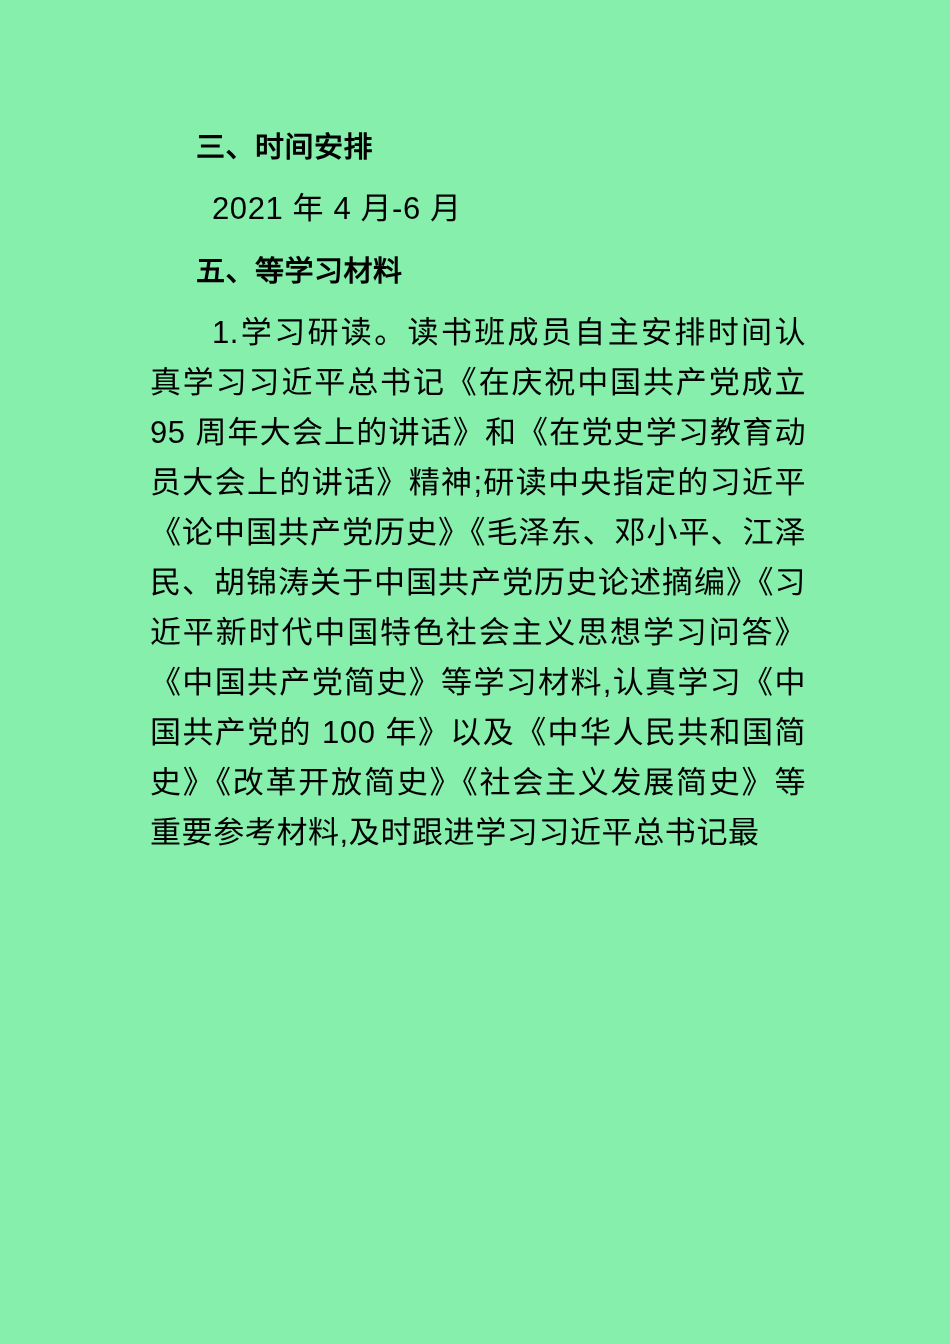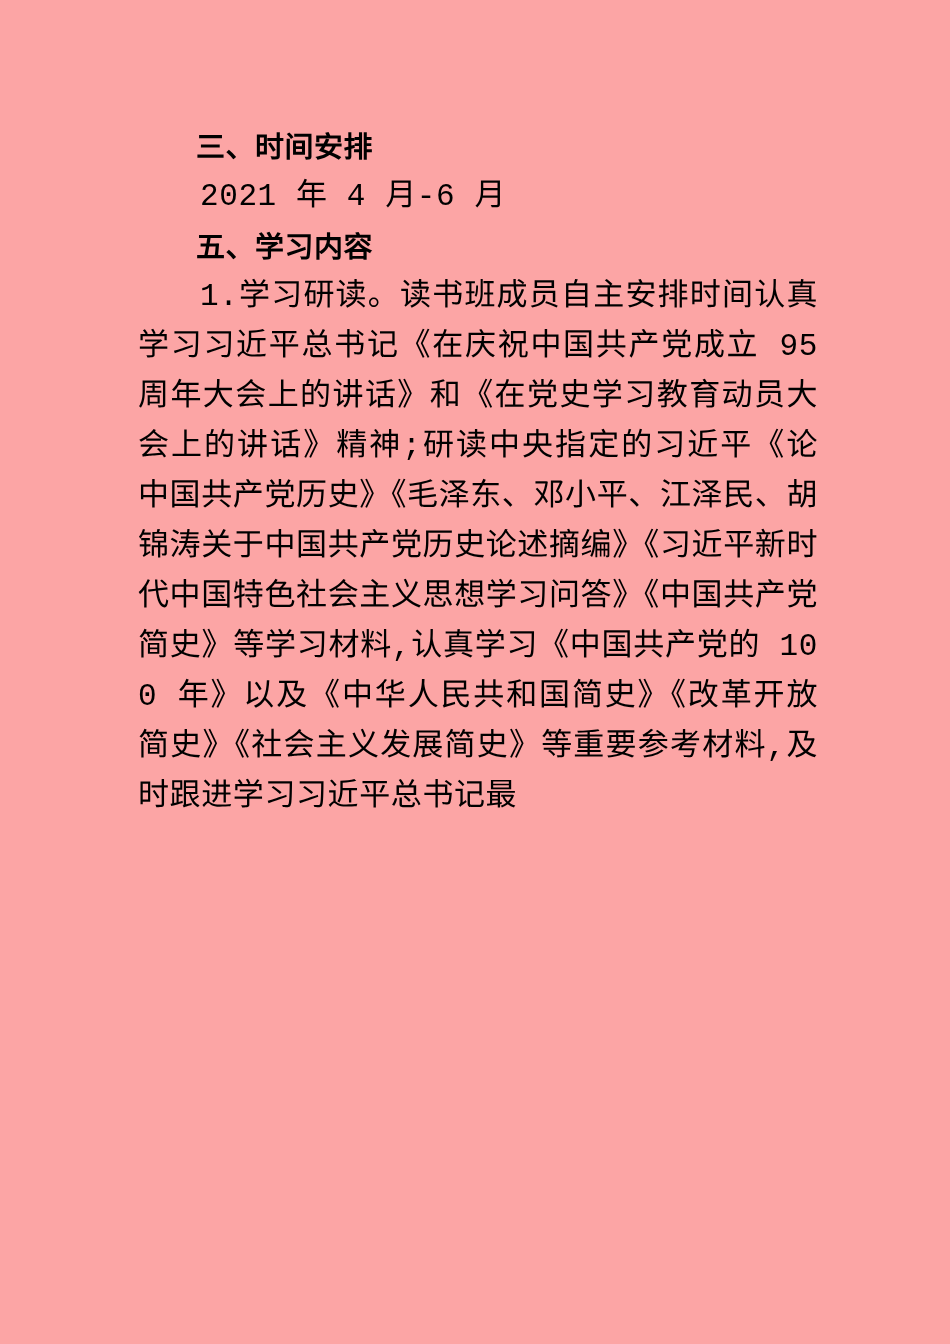--- a/index.html
+++ b/index.html
@@ -17,21 +17,21 @@
     color: #000000;
     -webkit-font-smoothing: antialiased;
   }
 
   .page {
     position: absolute;
     left: 0;
     top: 0;
     width: 950px;
     height: 1344px;
-    background: #fca5a5;
+    background: #86efac;
     box-sizing: border-box;
   }
 
   .content {
     position: absolute;
     left: 138px;
     top: 122px;
     width: 680px;
   }
 
@@ -43,42 +43,42 @@
     line-height: 50px;
     letter-spacing: 0.5px;
     text-indent: 58px;
     margin: 0;
     white-space: nowrap;
     color: #000000;
   }
 
   
   .body-par {
-    font-family: Liberation Mono, monospace;
+    font-family: Liberation Sans, sans-serif;
     font-size: 31px;
     line-height: 50px;
-    margin: 0;
+    margin: 12px;
     text-align: justify;
     text-justify: inter-character;
     text-indent: 62px;
     letter-spacing: 0.6px;
     color: #000000;
     word-break: break-all;
   }
 </style>
 </head>
 <body>
 
 <div class="page">
   <div class="content">
 
     <h2 class="heading">三、时间安排</h2>
 
     <p class="body-par">2021 年 4 月-6 月</p>
 
 
 
-    <h2 class="heading">五、学习内容</h2>
+    <h2 class="heading">五、等学习材料</h2>
 
     <p class="body-par">1.学习研读。读书班成员自主安排时间认真学习习近平总书记《在庆祝中国共产党成立 95 周年大会上的讲话》和《在党史学习教育动员大会上的讲话》精神;研读中央指定的习近平《论中国共产党历史》《毛泽东、邓小平、江泽民、胡锦涛关于中国共产党历史论述摘编》《习近平新时代中国特色社会主义思想学习问答》《中国共产党简史》等学习材料,认真学习《中国共产党的 100 年》以及《中华人民共和国简史》《改革开放简史》《社会主义发展简史》等重要参考材料,及时跟进学习习近平总书记最</p>
 
   </div>
 </div>
 
 </body></html>

